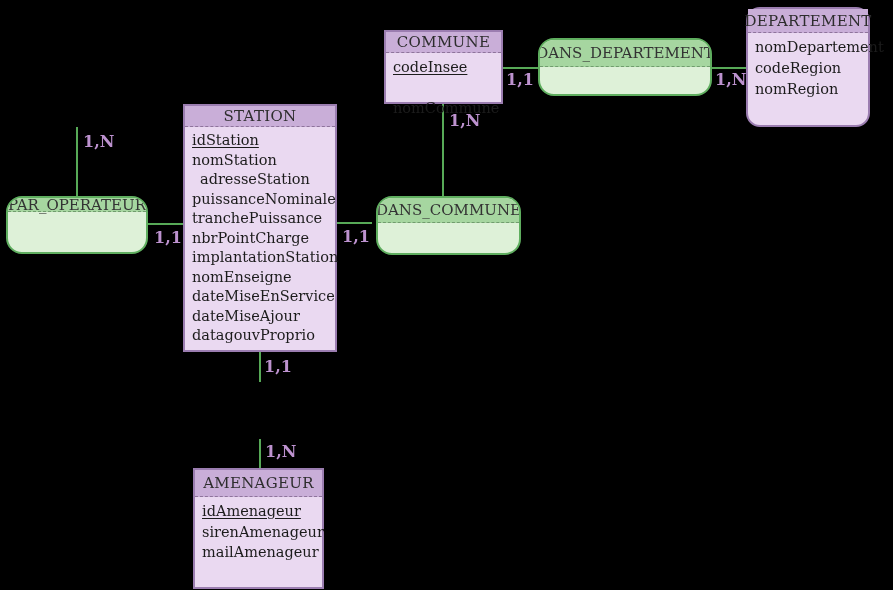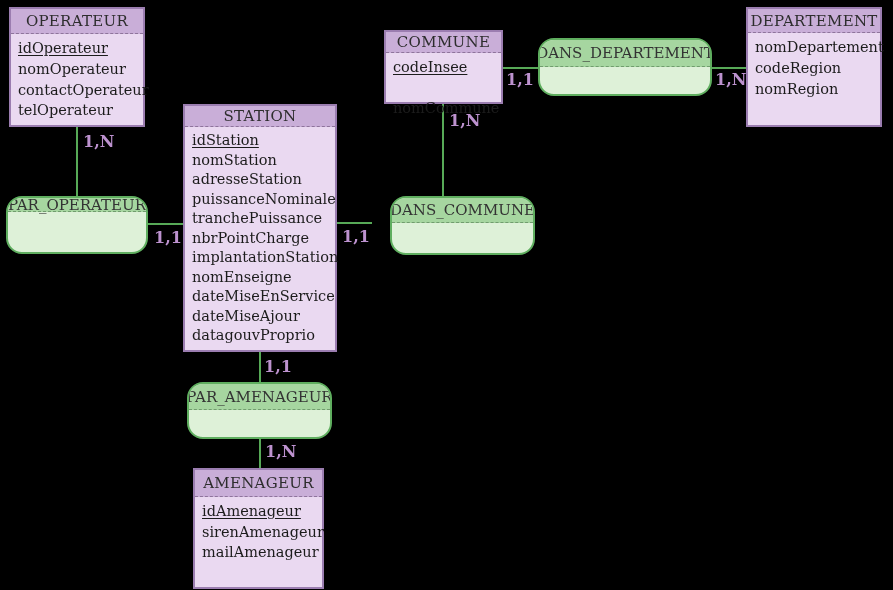--- a/index.html
+++ b/index.html
@@ -86,79 +86,67 @@
 
 <div id="stage" style="background: rgb(0, 0, 0);">
     <div class="link" style="left: 76px; top: 127px; width: 2px; height: 69px;"></div>
     <div class="link" style="left: 148px; top: 223px; width: 35px; height: 2px;"></div>
     <div class="link" style="left: 337px; top: 222px; width: 35px; height: 2px;"></div>
     <div class="link" style="left: 442px; top: 104px; width: 2px; height: 92px;"></div>
     <div class="link" style="left: 503px; top: 67px; width: 35px; height: 2px;"></div>
     <div class="link" style="left: 712px; top: 67px; width: 34px; height: 2px;"></div>
     <div class="link" style="left: 259px; top: 352px; width: 2px; height: 30px;"></div>
     <div class="link" style="left: 259px; top: 439px; width: 2px; height: 29px;"></div>
-    <div class="entity" style="left: 9px; top: 7px; width: 136px; height: 120px;">
-      <div class="entity-header" style="height: 25px;">OPERATEUR</div>
-      <div class="entity-body">
-        <div class="attr key" style="line-height: 20.75px;">idOperateur</div>
-        <div class="attr" style="line-height: 20.75px;">nomOperateur</div>
-        <div class="attr" style="line-height: 20.75px;">contactOperateur</div>
-        <div class="attr" style="line-height: 20.75px;">telOperateur</div>
-      </div>
-    </div>
     <div class="entity" style="left: 183px; top: 104px; width: 154px; height: 248px;">
       <div class="entity-header" style="height: 21px;">STATION</div>
       <div class="entity-body">
         <div class="attr key" style="line-height: 19.55px;">idStation</div>
         <div class="attr" style="line-height: 19.55px;">nomStation</div>
-        <div class="attr" style="line-height: 19.55px;">adresseStation</div>
+        <div class="attr" style="line-height: 19.55px; margin-left: 8px;">adresseStation</div>
         <div class="attr" style="line-height: 19.55px;">puissanceNominale</div>
         <div class="attr" style="line-height: 19.55px;">tranchePuissance</div>
         <div class="attr" style="line-height: 19.55px;">nbrPointCharge</div>
         <div class="attr" style="line-height: 19.55px;">implantationStation</div>
         <div class="attr" style="line-height: 19.55px;">nomEnseigne</div>
         <div class="attr" style="line-height: 19.55px;">dateMiseEnService</div>
         <div class="attr" style="line-height: 19.55px;">dateMiseAjour</div>
         <div class="attr" style="line-height: 19.55px;">datagouvProprio</div>
       </div>
     </div>
     <div class="entity" style="left: 384px; top: 30px; width: 119px; height: 74px;">
       <div class="entity-header" style="height: 21px;">COMMUNE</div>
       <div class="entity-body">
         <div class="attr key" style="line-height: 20.5px;">codeInsee</div>
         <div class="attr" style="line-height: 20.5px; margin-top: 20px;">nomCommune</div>
       </div>
     </div>
-    <div class="entity" style="left: 746px; top: 7px; width: 136px; height: 120px;">
+    <div class="entity" style="left: 746px; top: 7px; width: 124px; height: 120px; border-radius: 14px;">
       <div class="entity-header" style="height: 24px;">DEPARTEMENT</div>
       <div class="entity-body">
         <div class="attr" style="line-height: 21px;">nomDepartement</div>
         <div class="attr" style="line-height: 21px;">codeRegion</div>
         <div class="attr" style="line-height: 21px;">nomRegion</div>
       </div>
     </div>
     <div class="entity" style="left: 193px; top: 468px; width: 131px; height: 121px;">
       <div class="entity-header" style="height: 27px;">AMENAGEUR</div>
       <div class="entity-body">
         <div class="attr key" style="line-height: 20.5px;">idAmenageur</div>
         <div class="attr" style="line-height: 20.5px;">sirenAmenageur</div>
         <div class="attr" style="line-height: 20.5px;">mailAmenageur</div>
       </div>
     </div>
     <div class="relation" style="left: 6px; top: 196px; width: 142px; height: 58px;">
       <div class="relation-header" style="height: 14px;">PAR_OPERATEUR</div>
     </div>
-    <div class="relation" style="left: 390px; top: 196px; width: 145px; height: 59px;">
+    <div class="relation" style="left: 376px; top: 196px; width: 145px; height: 59px;">
       <div class="relation-header" style="height: 25px;">DANS_COMMUNE</div>
     </div>
     <div class="relation" style="left: 538px; top: 38px; width: 174px; height: 58px;">
       <div class="relation-header" style="height: 27px;">DANS_DEPARTEMENT</div>
-    </div>
-    <div class="relation" style="left: 187px; top: 382px; width: 145px; height: 57px;">
-      <div class="relation-header" style="height: 26px;">PAR_AMENAGEUR</div>
     </div>
     <div class="cardinality" style="left: 83px; top: 133px;">1,N</div>
     <div class="cardinality" style="left: 154px; top: 229px;">1,1</div>
     <div class="cardinality" style="left: 342px; top: 228px;">1,1</div>
     <div class="cardinality" style="left: 449px; top: 112px;">1,N</div>
     <div class="cardinality" style="left: 506px; top: 71px;">1,1</div>
     <div class="cardinality" style="left: 715px; top: 71px;">1,N</div>
     <div class="cardinality" style="left: 264px; top: 358px;">1,1</div>
     <div class="cardinality" style="left: 265px; top: 443px;">1,N</div>
   </div>

